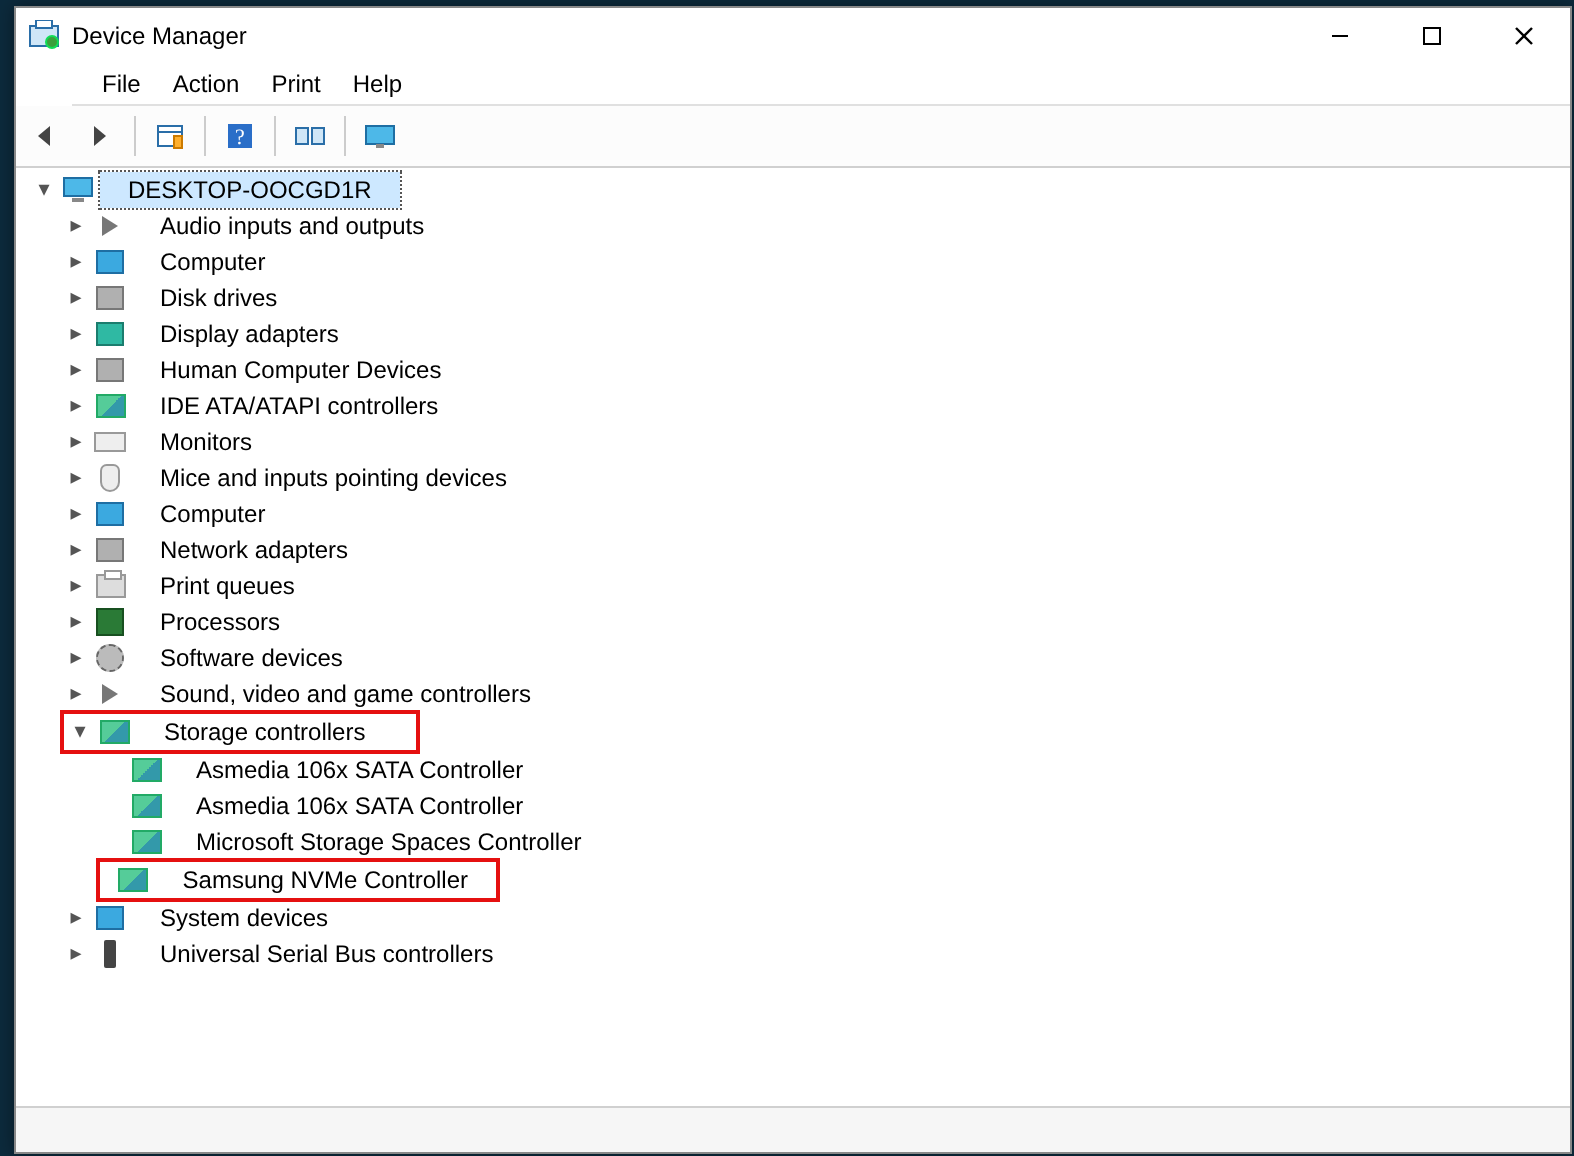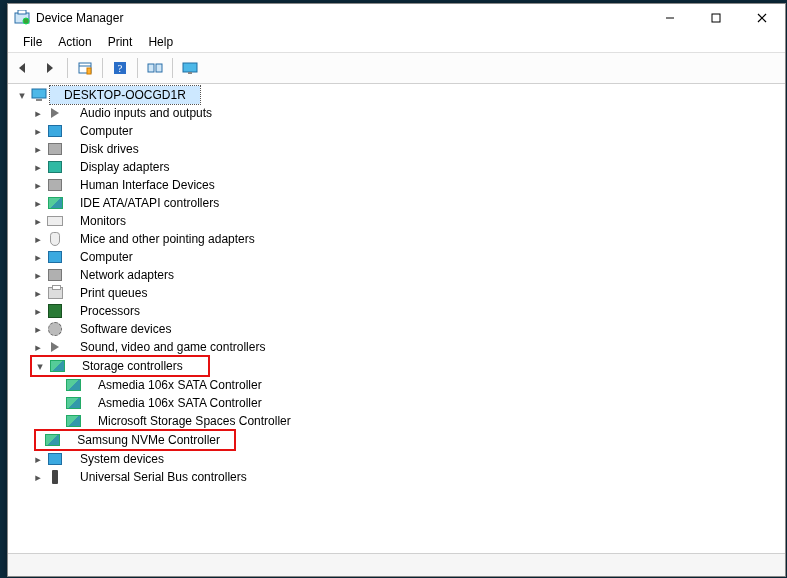--- a/index.html
+++ b/index.html
@@ -4,21 +4,21 @@
 <style>
   html,body{margin:0;padding:0;font-family:"Segoe UI",Tahoma,sans-serif;font-size:12px;background:#0c2a3c;}
   .desktop{width:787px;height:578px;background:#0c2a3c;position:relative;}
   .window{position:absolute;left:7px;top:3px;width:777px;height:572px;background:#fff;border:1px solid #888;box-shadow:0 0 8px rgba(0,0,0,0.4);display:flex;flex-direction:column;}
   .titlebar{height:28px;display:flex;align-items:center;padding-left:6px;background:#fff;}
   .titlebar .app-icon{width:16px;height:16px;margin-right:6px;position:relative;}
   .titlebar .app-icon svg{width:16px;height:16px;}
   .titlebar .title{flex:1;font-size:12px;color:#000;}
   .titlebar .win-btns{display:flex;}
   .titlebar .win-btns .btn{width:46px;height:28px;display:flex;align-items:center;justify-content:center;}
-  .menubar{height:20px;display:flex;align-items:center;padding:0 7px;border-bottom:1px solid #e0e0e0;}
+  .menubar{height:20px;display:flex;align-items:center;padding:0 7px;border-bottom:1px solid #e0e0e0;margin-left:28px;}
   .menubar .menu{padding:2px 8px;font-size:12px;color:#000;}
   .toolbar{height:30px;display:flex;align-items:center;padding:0 4px;gap:2px;border-bottom:1px solid #d0d0d0;background:#fcfcfc;}
   .toolbar .sep{width:1px;height:20px;background:#ccc;margin:0 3px;}
   .toolbar .tbtn{width:22px;height:22px;display:flex;align-items:center;justify-content:center;border:1px solid transparent;}
   .content{flex:1;overflow:auto;background:#fff;padding:2px;}
   .tree{font-size:12px;color:#000;}
   .row{display:flex;align-items:center;height:18px;line-height:18px;white-space:nowrap;}
   .exp{width:16px;height:16px;display:flex;align-items:center;justify-content:center;color:#555;font-size:11px;}
   .ico{width:16px;height:16px;margin:0 3px 0 1px;display:flex;align-items:center;justify-content:center;}
   .lbl{padding:0 14px;}
@@ -169,21 +169,21 @@
               <span class="sq-teal"></span>
             </span>
           <span class="lbl">Display adapters</span>
         </div>
 
         <div class="row ind1">
           <span class="exp">▸</span>
           <span class="ico">
               <span class="sq-gray"></span>
             </span>
-          <span class="lbl">Human Interface Devices</span>
+          <span class="lbl">Human Computer Devices</span>
         </div>
 
         <div class="row ind1">
           <span class="exp">▸</span>
           <span class="ico">
               <span class="ctrl-ic"></span>
             </span>
           <span class="lbl">IDE ATA/ATAPI controllers</span>
         </div>
 
@@ -193,21 +193,21 @@
               <span class="kb-ic"></span>
             </span>
           <span class="lbl">Monitors</span>
         </div>
 
         <div class="row ind1">
           <span class="exp">▸</span>
           <span class="ico">
               <span class="mouse-ic"></span>
             </span>
-          <span class="lbl">Mice and other pointing adapters</span>
+          <span class="lbl">Mice and inputs pointing devices</span>
         </div>
 
         <div class="row ind1">
           <span class="exp">▸</span>
           <span class="ico">
               <span class="sq-blue"></span>
             </span>
           <span class="lbl">Computer</span>
         </div>
 
@@ -276,21 +276,21 @@
           <span class="lbl">Asmedia 106x SATA Controller</span>
         </div>
         <div class="row ind2">
           <span class="exp"></span>
           <span class="ico">
               <span class="ctrl-ic"></span>
             </span>
           <span class="lbl">Microsoft Storage Spaces Controller</span>
         </div>
 
-        <div class="highlight" style="width:198px;margin-left:24px;text-align:right;">
+        <div class="highlight" style="width:198px;margin-left:38px;text-align:right;">
           <div class="row" style="padding-left:0;">
             <span class="exp"></span>
             <span class="ico">
                 <span class="ctrl-ic"></span>
               </span>
             <span class="lbl">Samsung NVMe Controller</span>
           </div>
         </div>
 
         <div class="row ind1">

